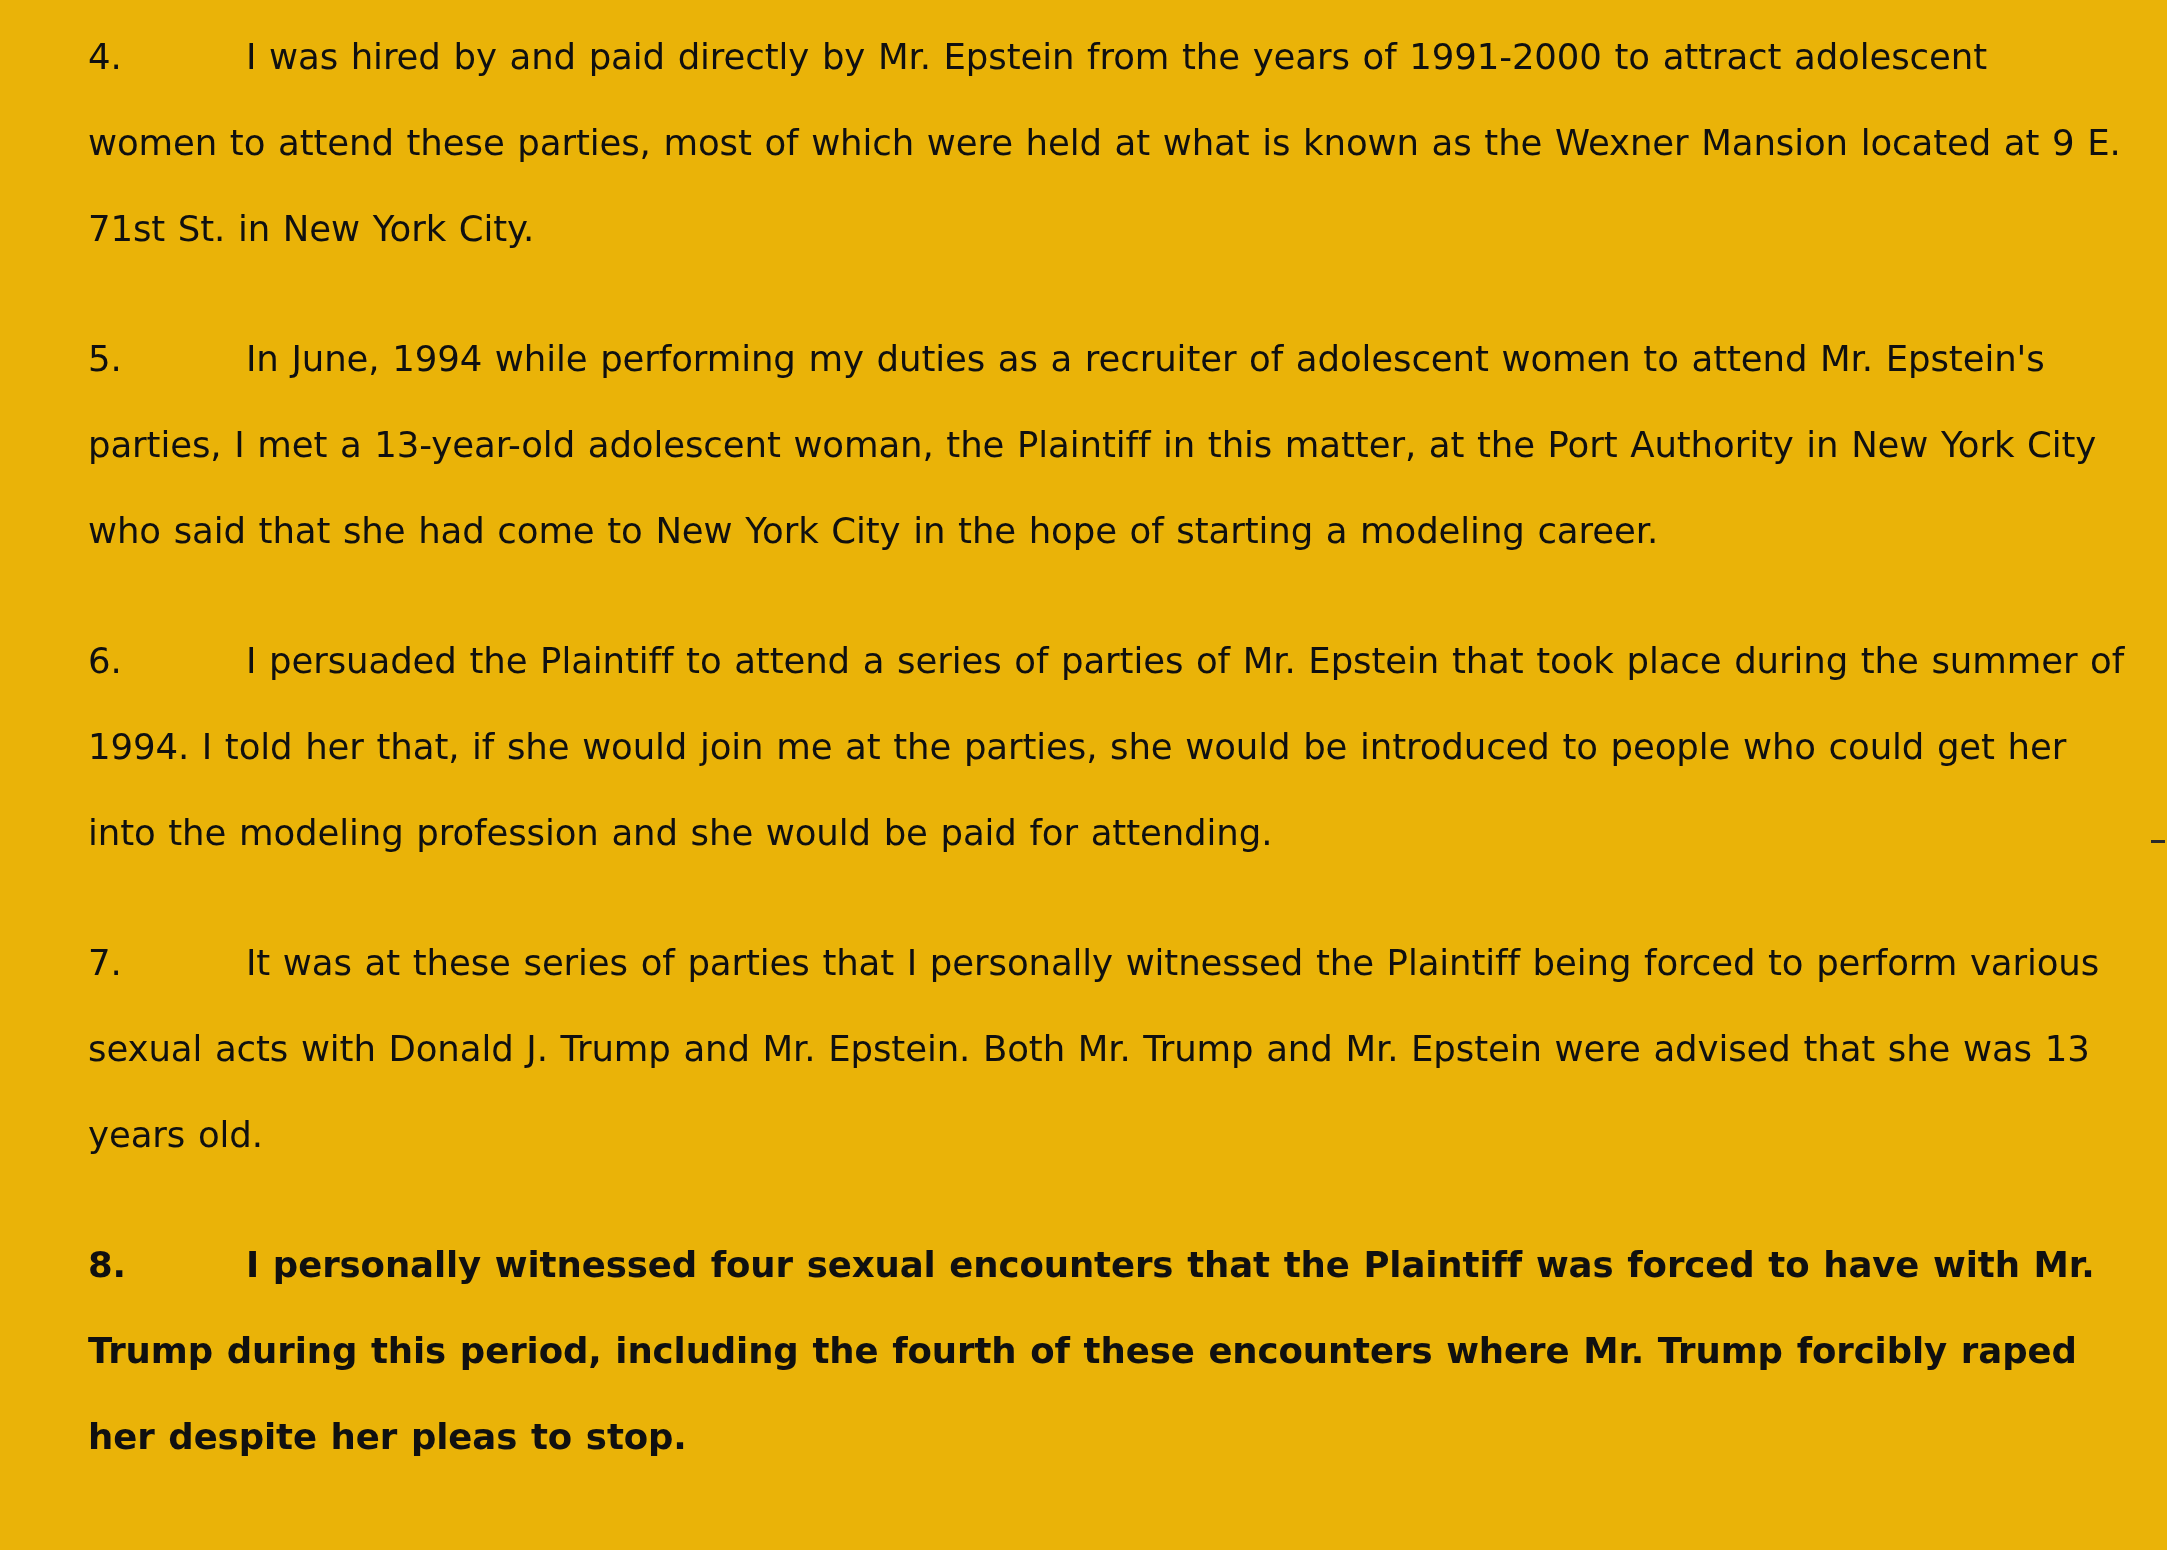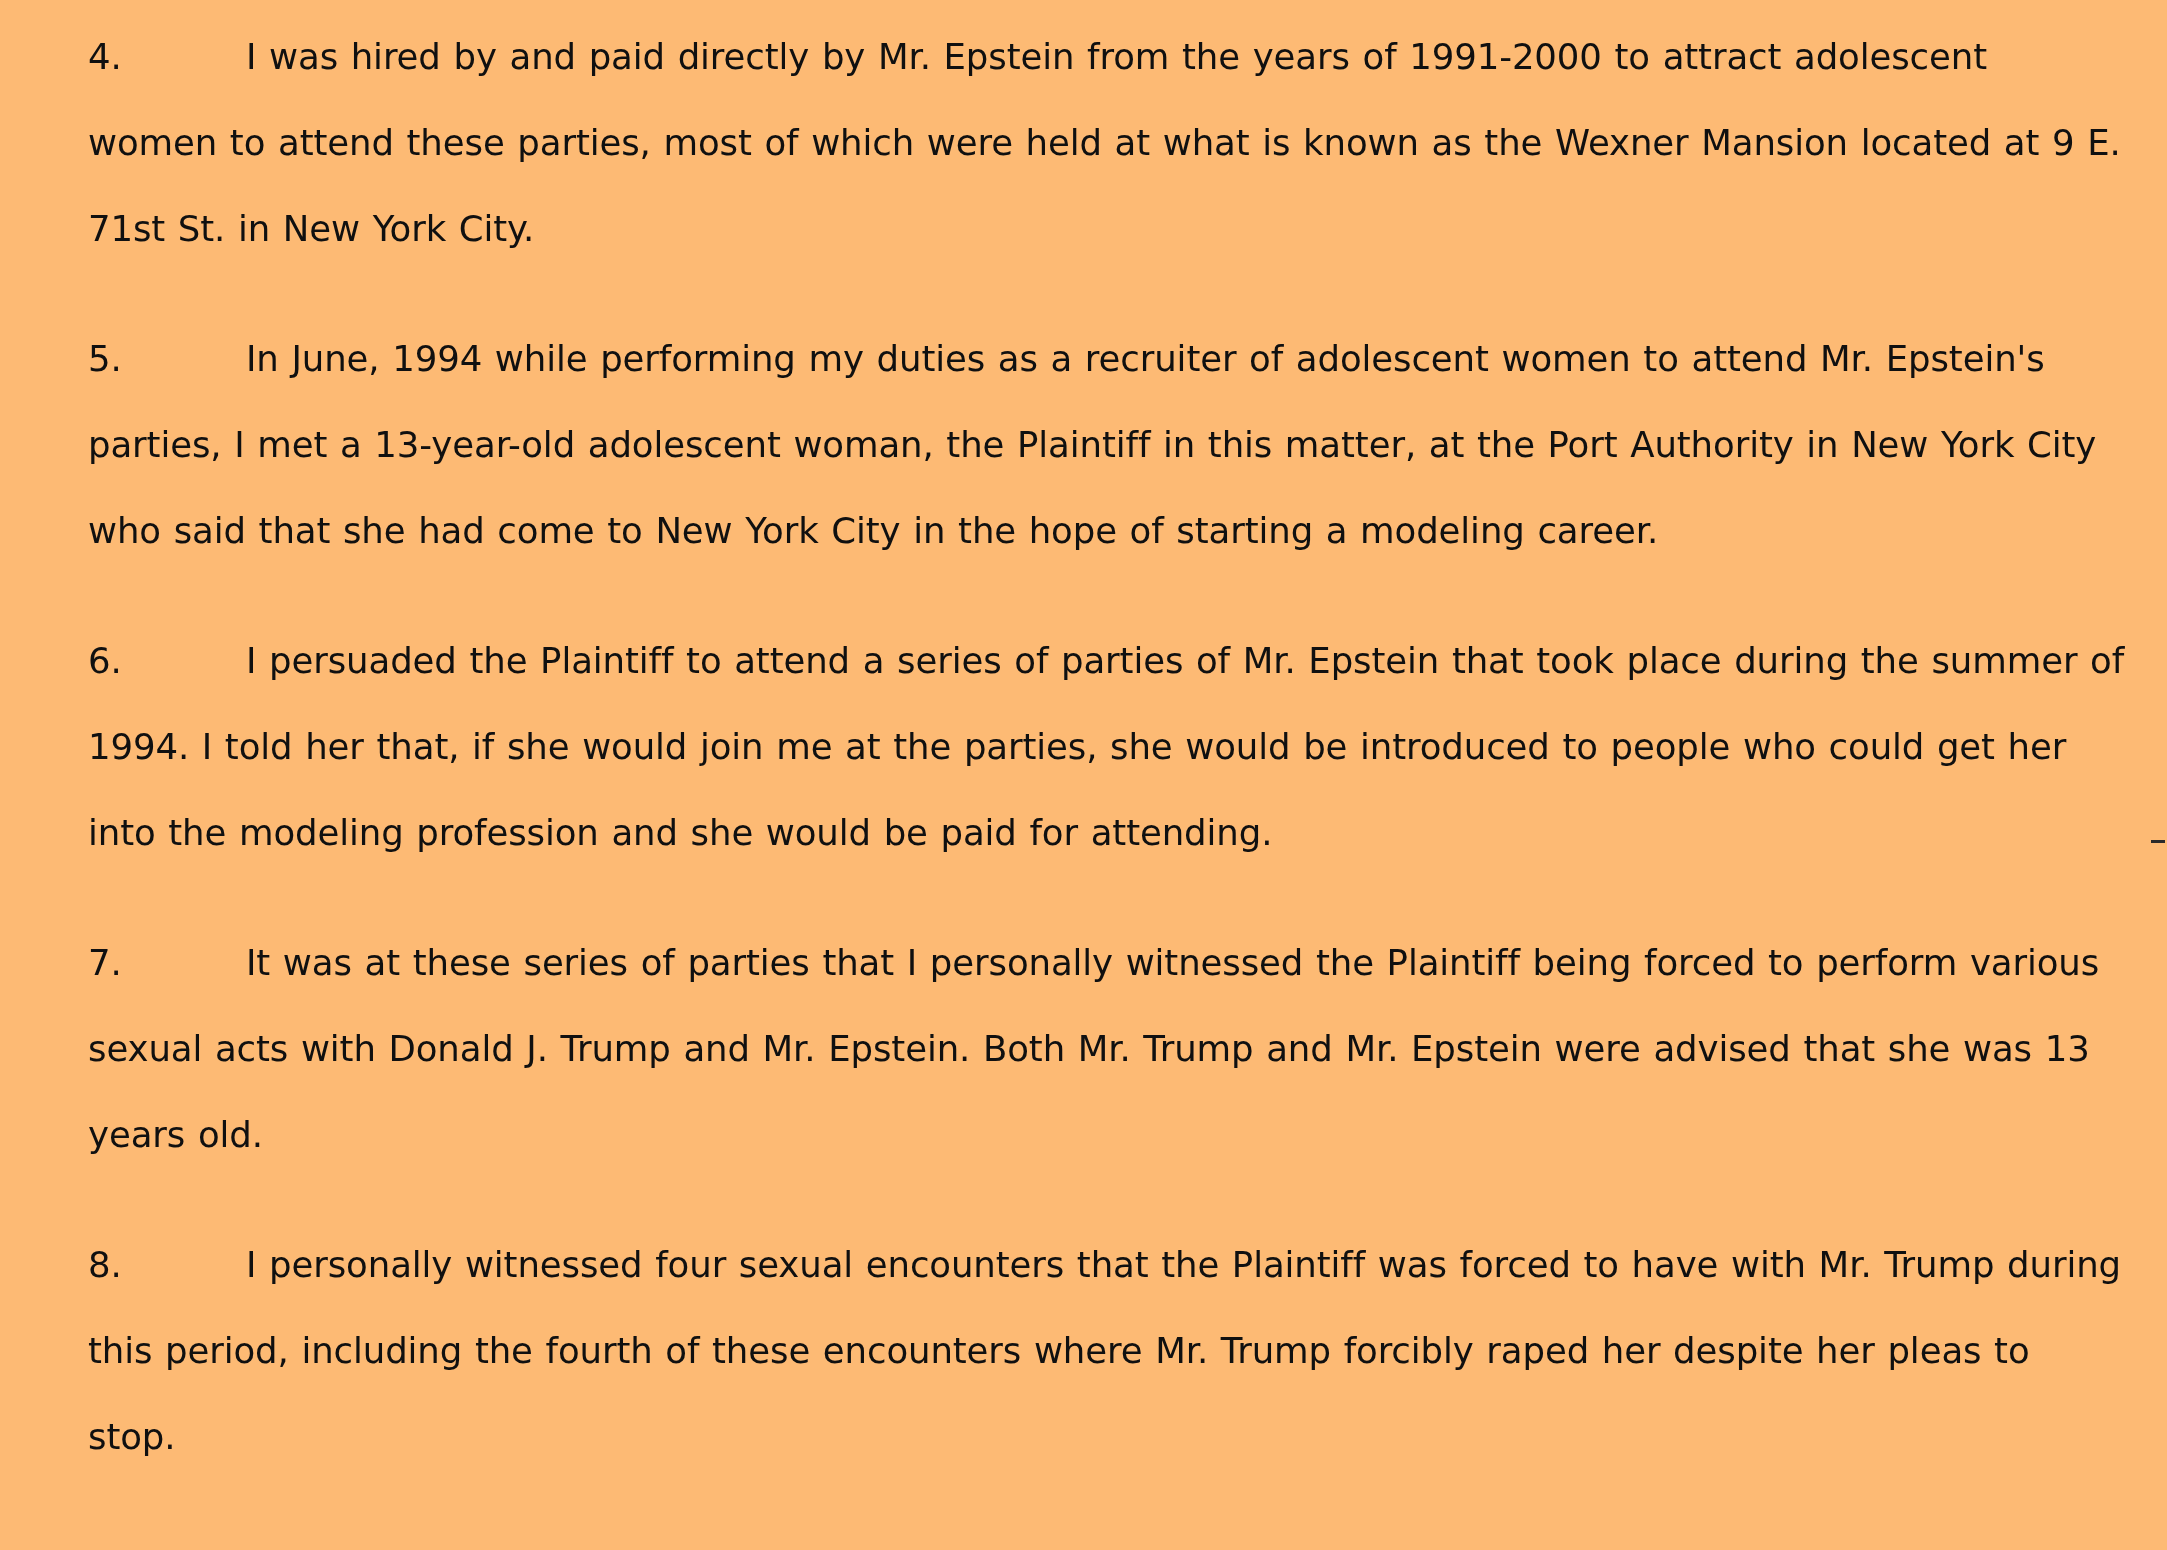--- a/index.html
+++ b/index.html
@@ -11,37 +11,38 @@
     width: 2167px;
     height: 1550px;
     overflow: hidden;
     font-family: "DejaVu Sans", sans-serif;
     color: #101010;
   }
   .page {
     position: relative;
     width: 2167px;
     height: 1550px;
-    background: #fdba74;
+    background: #eab308;
     box-sizing: border-box;
     padding: 14px 40px 0 88px;
   }
   .doc-body {
     width: 2040px;
   }
   .para {
     margin: 0 0 44px 0;
     font-size: 35.5px;
     line-height: 86px;
     letter-spacing: -0.1px;
     text-align: left;
     word-spacing: 1.5px;
   }
   .para:last-child {
     margin-bottom: 0;
+    font-weight: bold;
   }
   .para .num {
     display: inline-block;
     width: 158px;
   }
   .right-tick {
     position: absolute;
     right: 2px;
     top: 840px;
     width: 14px;

